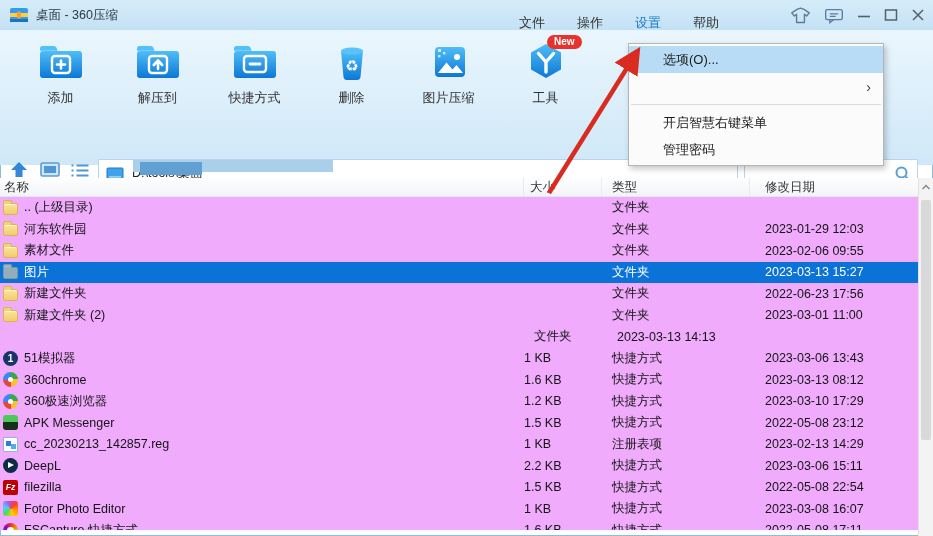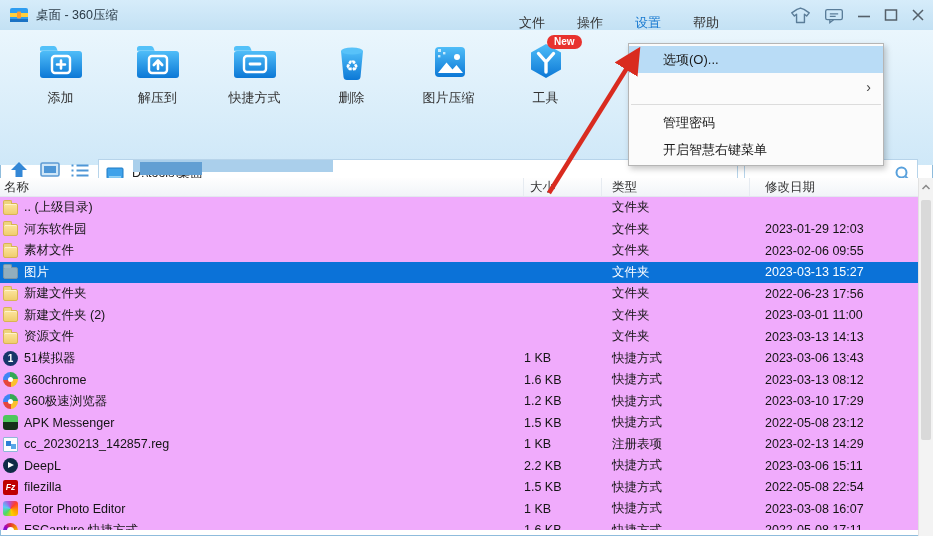--- a/index.html
+++ b/index.html
@@ -361,24 +361,20 @@
       <div class="lrow">
         <div class="c-name">
           <span class="fic fic-folder"></span>
           <span>新建文件夹 (2)</span>
         </div>
         <div class="c-size"></div>
         <div class="c-type">文件夹</div>
         <div class="c-date">2023-03-01 11:00</div>
       </div>
       <div class="lrow">
-        <div class="c-name">
-          <span class="fic fic-folder"></span>
-          <span>资源文件</span>
-        </div>
         <div class="c-size"></div>
         <div class="c-type">文件夹</div>
         <div class="c-date">2023-03-13 14:13</div>
       </div>
       <div class="lrow">
         <div class="c-name">
           <span class="fic fic-emulator-51"></span>
           <span>51模拟器</span>
         </div>
         <div class="c-size">1 KB</div>
@@ -461,24 +457,24 @@
 
   <div class="ctx-menu" id="ctxmenu">
       <div class="ctx-item hl">
         <span>选项(O)...</span>
       </div>
       <div class="ctx-item">
         <span class="ctx-arrow">›</span>
       </div>
       <div class="ctx-sep"></div>
       <div class="ctx-item">
+        <span>开启智慧右键菜单</span>
+      </div>
+      <div class="ctx-item">
         <span>管理密码</span>
-      </div>
-      <div class="ctx-item">
-        <span>开启智慧右键菜单</span>
       </div>
     </div>
 
   <svg class="arrow-svg" width="933" height="536" viewBox="0 0 933 536">
     <defs>
       <marker id="ah" markerWidth="6" markerHeight="6" refX="4.6" refY="3" orient="auto">
         <path d="M0 0 L6 3 L0 6 Z" fill="#d92b1f"></path>
       </marker>
     </defs>
     <line x1="549" y1="193" x2="637" y2="52" stroke="#d92b1f" stroke-width="4.5" marker-end="url(#ah)"></line>

